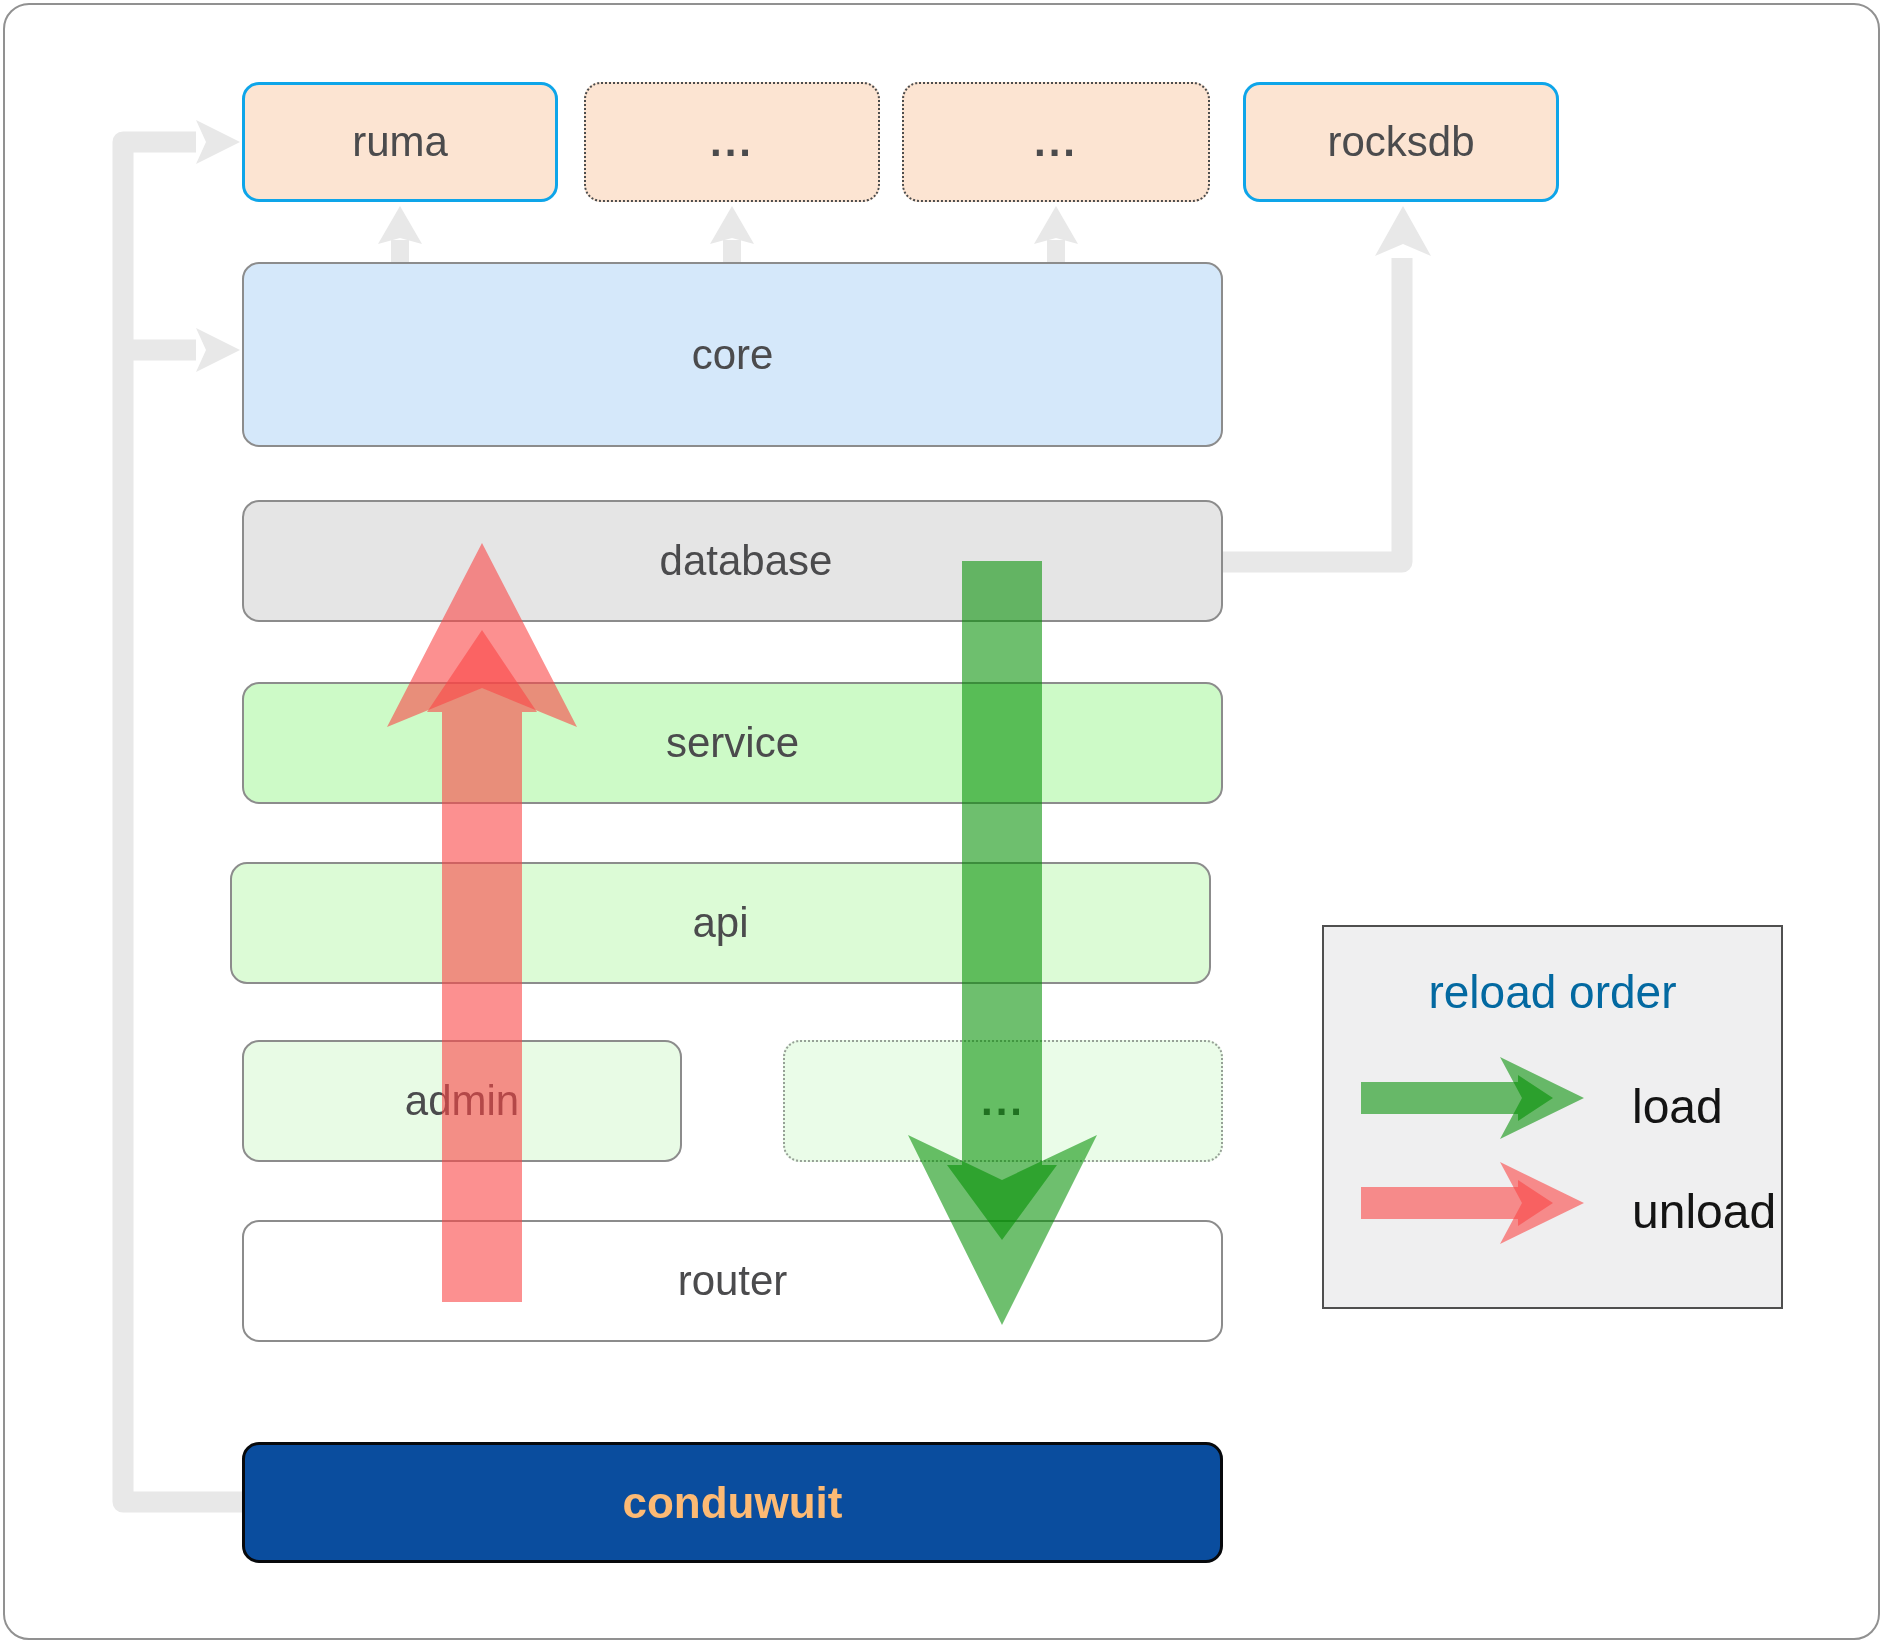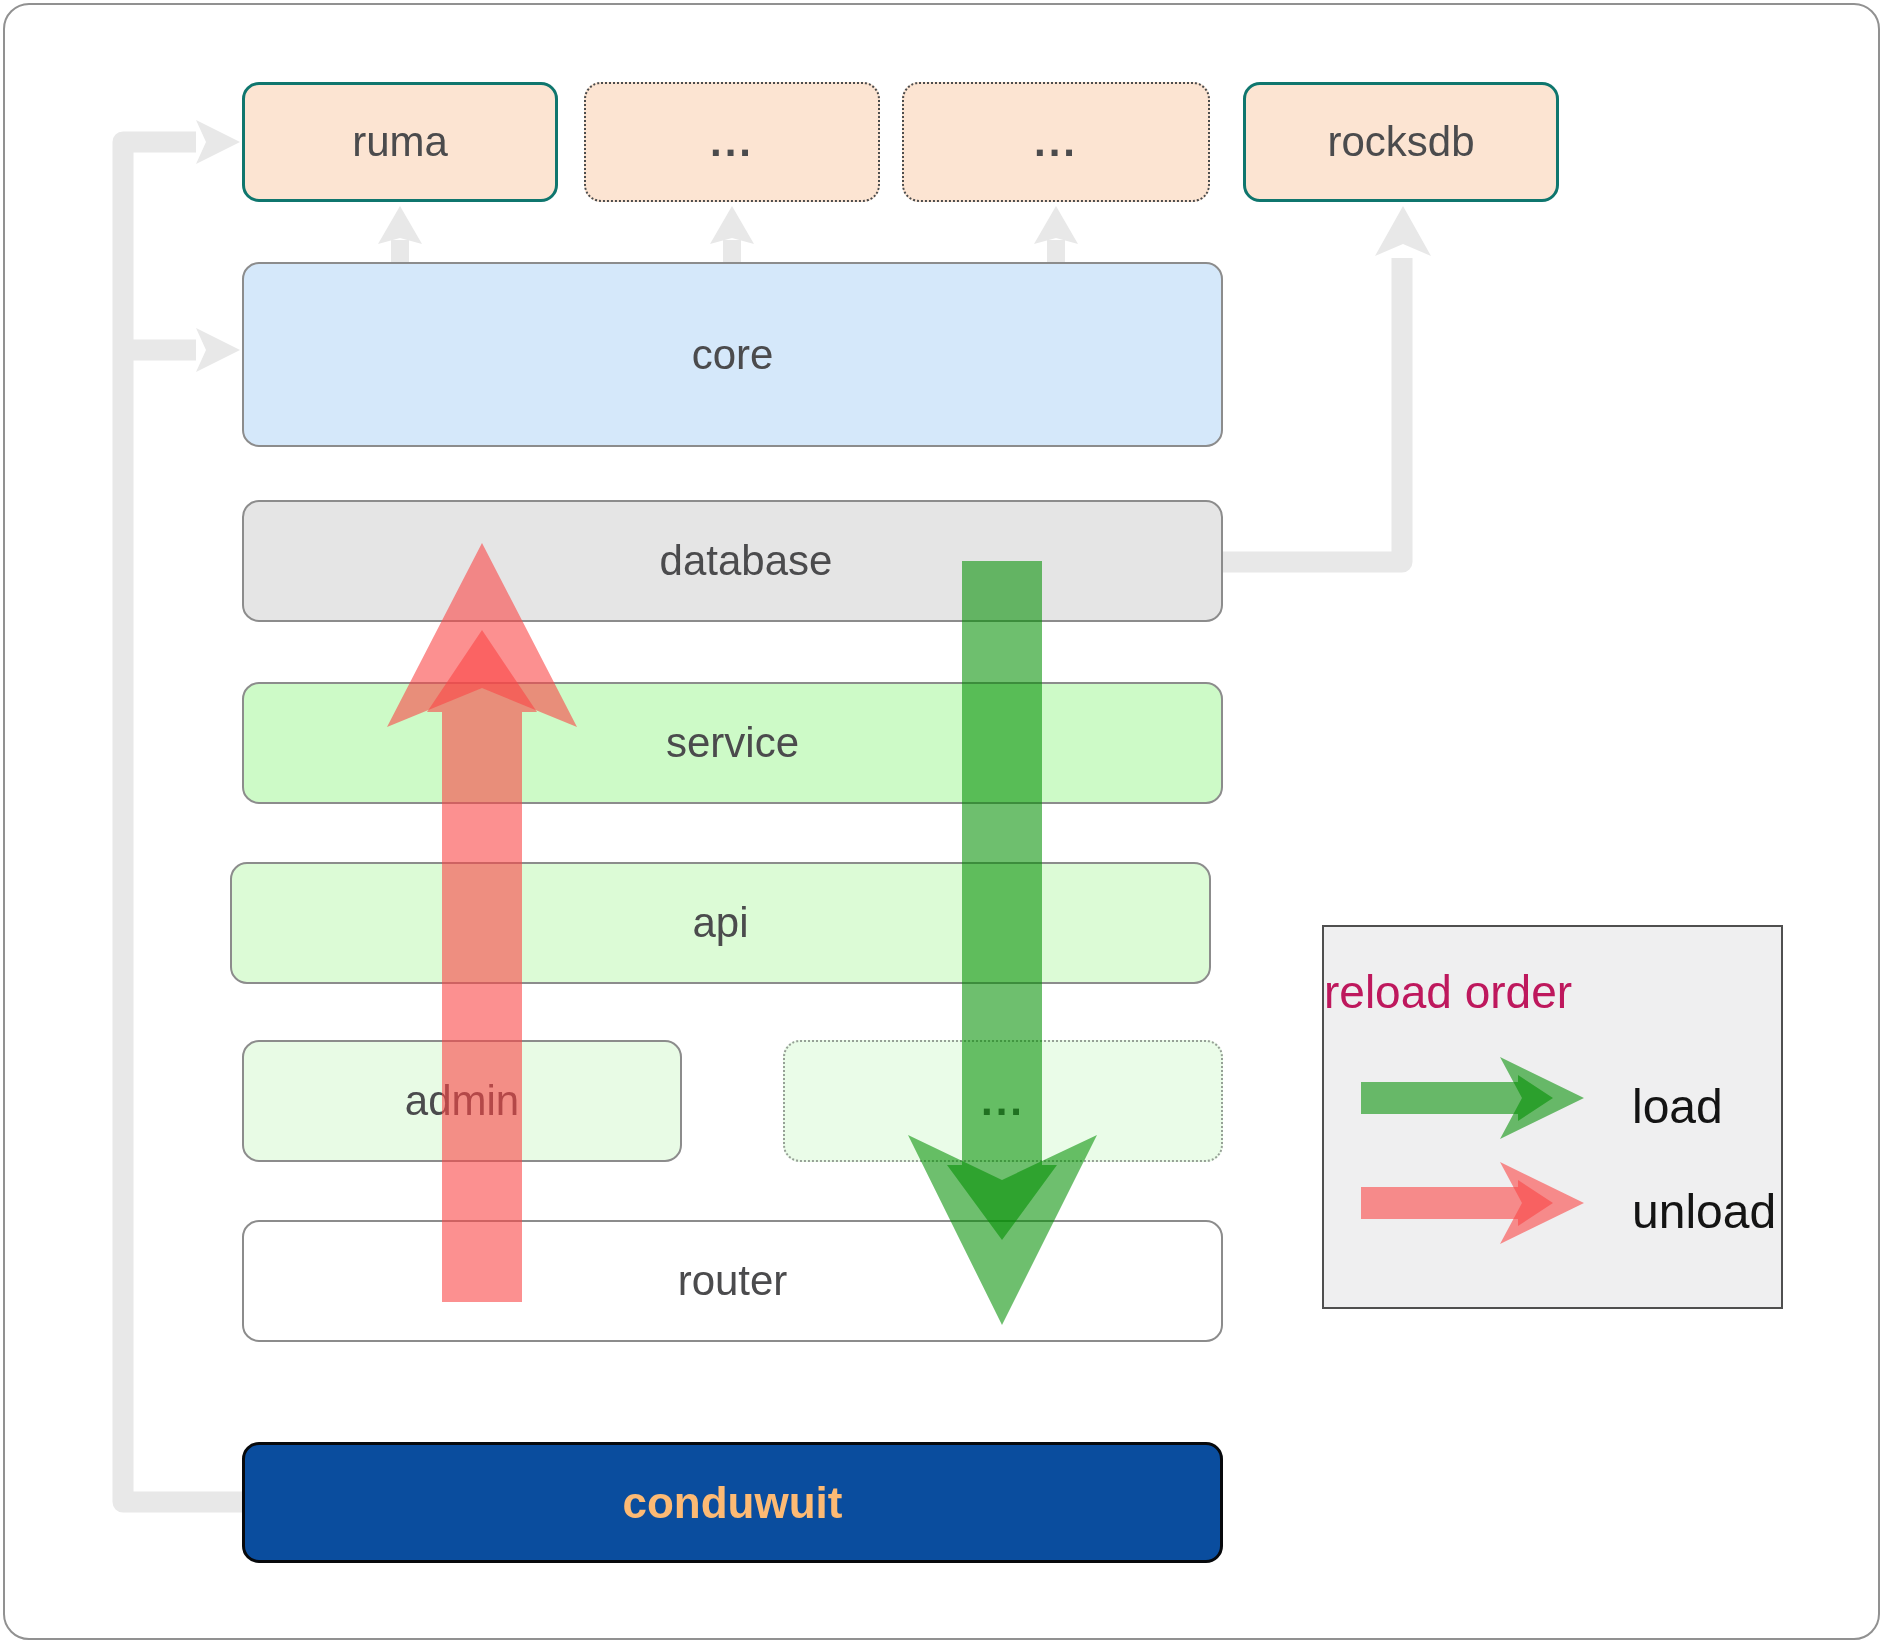--- a/index.html
+++ b/index.html
@@ -3,39 +3,39 @@
 <meta charset="utf-8">
 <style>
   html,body{margin:0;padding:0;background:#ffffff;}
   body{font-family:"Liberation Sans",sans-serif;}
   .canvas{position:relative;width:1883px;height:1643px;background:#ffffff;overflow:hidden;}
   .outer-frame{position:absolute;left:3px;top:3px;right:3px;bottom:3px;border:2px solid #919191;border-radius:26px;}
   svg.layer{position:absolute;left:0;top:0;width:1883px;height:1643px;pointer-events:none;}
   #pipes{z-index:1;}
   .box{position:absolute;display:flex;align-items:center;justify-content:center;
        font-size:42px;color:#4b4b4d;box-sizing:border-box;border-radius:17px;z-index:2;}
-  .solid-dark{border:3px solid #0f766e;}
+  .solid-dark{border:3px solid #0ea5e9;}
   .solid-grey{border:2px solid #8c8c8c;}
   .dot-dark{border:2px dotted #4c4c4c;}
   .dot-grey{border:2px dotted #96a096;}
   .peach{background:#fce4d2;}
   .ellipsis{font-weight:bold;letter-spacing:3px;}
   #box-core{background:#d5e8fa;}
   #box-database{background:#e5e5e5;padding-left:27px;}
   #box-service{background:#cdfac7;}
   #box-api{background:#dcfbd6;}
   #box-admin{background:#e8fbe5;}
   #box-admin-more{background:#eafce8;}
   #box-router{background:#ffffff;}
   #box-conduwuit{background:#0a4d9e;border:3px solid #07090c;color:#fdba74;font-size:44px;font-weight:600;}
   #arrows{z-index:3;}
   .legend{position:absolute;left:1322px;top:925px;width:461px;height:384px;background:#efeff0;
           border:2px solid #4f4f4f;box-sizing:border-box;z-index:4;}
-  .legend-title{position:absolute;left:0;top:38px;width:100%;text-align:left;
-                font-size:46px;color:#be185d;font-weight:500;}
+  .legend-title{position:absolute;left:0;top:38px;width:100%;text-align:center;
+                font-size:46px;color:#0369a1;font-weight:500;}
   .legend-label{position:absolute;left:308px;width:150px;font-size:48px;color:#141414;}
   .legend-label.load{top:152px;}
   .legend-label.unload{top:257px;}
 </style>
 </head>
 <body>
 
 <div class="canvas">
 
   <div class="outer-frame"></div>

